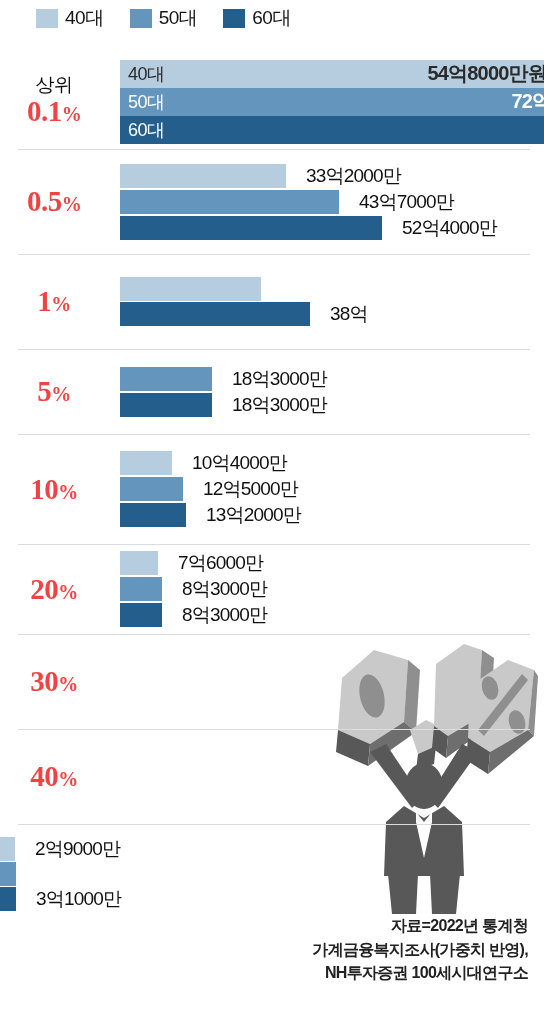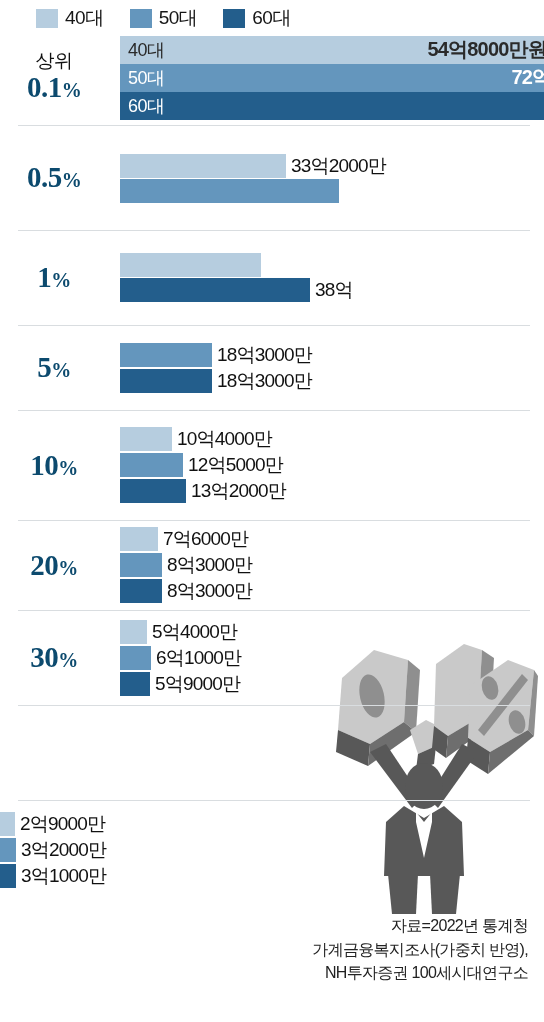--- a/index.html
+++ b/index.html
@@ -39,20 +39,21 @@
     font-size: 19px;
     font-weight: 400;
     letter-spacing: -0.5px;
     color: #161616;
   }
 
   
   .rows {
     position: relative;
     z-index: 2;
+    margin-top: 24px;
   }
   .row {
     position: relative;
     display: flex;
     align-items: center;
     box-sizing: border-box;
   }
   .row.divider-top::before {
     content: "";
     position: absolute;
@@ -77,21 +78,21 @@
     letter-spacing: -0.5px;
     color: #111;
   }
   .row-label .pct {
     display: block;
     font-family: "Liberation Serif", "DejaVu Serif", serif;
     font-weight: bold;
     font-size: 29px;
     line-height: 1.12;
     letter-spacing: -0.5px;
-    color: #0c4a6e;
+    color: #ef4444;
   }
   .row-label .pct .unit {
     font-size: 20px;
   }
 
   .bars {
     flex: 1 1 auto;
     position: relative;
   }
   .bar-line {
@@ -102,21 +103,21 @@
     height: 24px;
     flex: 0 0 auto;
   }
   .bar-value {
     font-size: 19px;
     letter-spacing: -0.8px;
     white-space: nowrap;
     color: #111;
   }
   .bar-value.outside {
-    padding-left: 5px;
+    padding-left: 20px;
   }
 
   
   .row-top .bar-line {
     position: relative;
   }
   .row-top .bar {
     height: 28px;
     display: flex;
     align-items: center;
@@ -158,21 +159,21 @@
     right: 16px;
     bottom: 38px;
     width: 300px;
     text-align: right;
     font-size: 16px;
     line-height: 1.45;
     letter-spacing: -0.7px;
     color: #222;
     z-index: 3;
   }
-  .source div { white-space: nowrap; }
+  .source div { white-space: nowrap; font-weight: bold; }
 </style>
 </head>
 <body>
 
 <div class="legend">
   <div class="legend-item">
     <span class="legend-swatch" style="background: rgb(182, 205, 223);"></span>
     <span class="legend-label">40대</span>
   </div>
   <div class="legend-item">
@@ -260,20 +261,25 @@
       <div class="row-label">
         <span class="pct">0.5<span class="unit">%</span></span>
       </div>
       <div class="bars">
         <div class="bar-line">
           <div class="bar band-light" style="width: 166px; background: rgb(182, 205, 223);"></div>
           <span class="bar-value outside">33억2000만</span>
         </div>
         <div class="bar-line">
           <div class="bar band-mid" style="width: 219px; background: rgb(100, 150, 189);"></div>
+          <span class="bar-value outside">43억7000만</span>
+        </div>
+        <div class="bar-line">
+          <div class="bar band-dark" style="width: 262px; background: rgb(35, 94, 140);"></div>
+          <span class="bar-value outside">52억4000만</span>
         </div>
       </div>
     </div>
     <div class="row divider-top" style="height: 95px;">
       <div class="row-label">
         <span class="pct">1<span class="unit">%</span></span>
       </div>
       <div class="bars">
         <div class="bar-line">
           <div class="bar band-light" style="width: 141px; background: rgb(182, 205, 223);"></div>
@@ -334,46 +340,34 @@
         <div class="bar-line">
           <div class="bar band-dark" style="width: 42px; background: rgb(35, 94, 140);"></div>
           <span class="bar-value outside">8억3000만</span>
         </div>
       </div>
     </div>
     <div class="row divider-top" style="height: 95px;">
       <div class="row-label">
         <span class="pct">30<span class="unit">%</span></span>
       </div>
-      <div class="bars">
-        <div class="bar-line">
-          <div class="bar band-light" style="width: 27px; background: rgb(182, 205, 223);"></div>
-          <span class="bar-value outside">5억4000만</span>
-        </div>
-        <div class="bar-line">
-          <div class="bar band-mid" style="width: 31px; background: rgb(100, 150, 189);"></div>
-          <span class="bar-value outside">6억1000만</span>
-        </div>
-        <div class="bar-line">
-          <div class="bar band-dark" style="width: 30px; background: rgb(35, 94, 140);"></div>
-          <span class="bar-value outside">5억9000만</span>
-        </div>
-      </div>
     </div>
     <div class="row divider-top" style="height: 95px;">
+      <div class="row-label">
+        <span class="pct">40<span class="unit">%</span></span>
+      </div>
     </div>
     <div class="row divider-top" style="height: 100px;">
       <div class="bars">
         <div class="bar-line">
           <div class="bar band-light" style="width: 15px; background: rgb(182, 205, 223);"></div>
           <span class="bar-value outside">2억9000만</span>
         </div>
         <div class="bar-line">
           <div class="bar band-mid" style="width: 16px; background: rgb(100, 150, 189);"></div>
-          <span class="bar-value outside">3억2000만</span>
         </div>
         <div class="bar-line">
           <div class="bar band-dark" style="width: 16px; background: rgb(35, 94, 140);"></div>
           <span class="bar-value outside">3억1000만</span>
         </div>
       </div>
     </div>
   </div>
 
 <div class="source">

